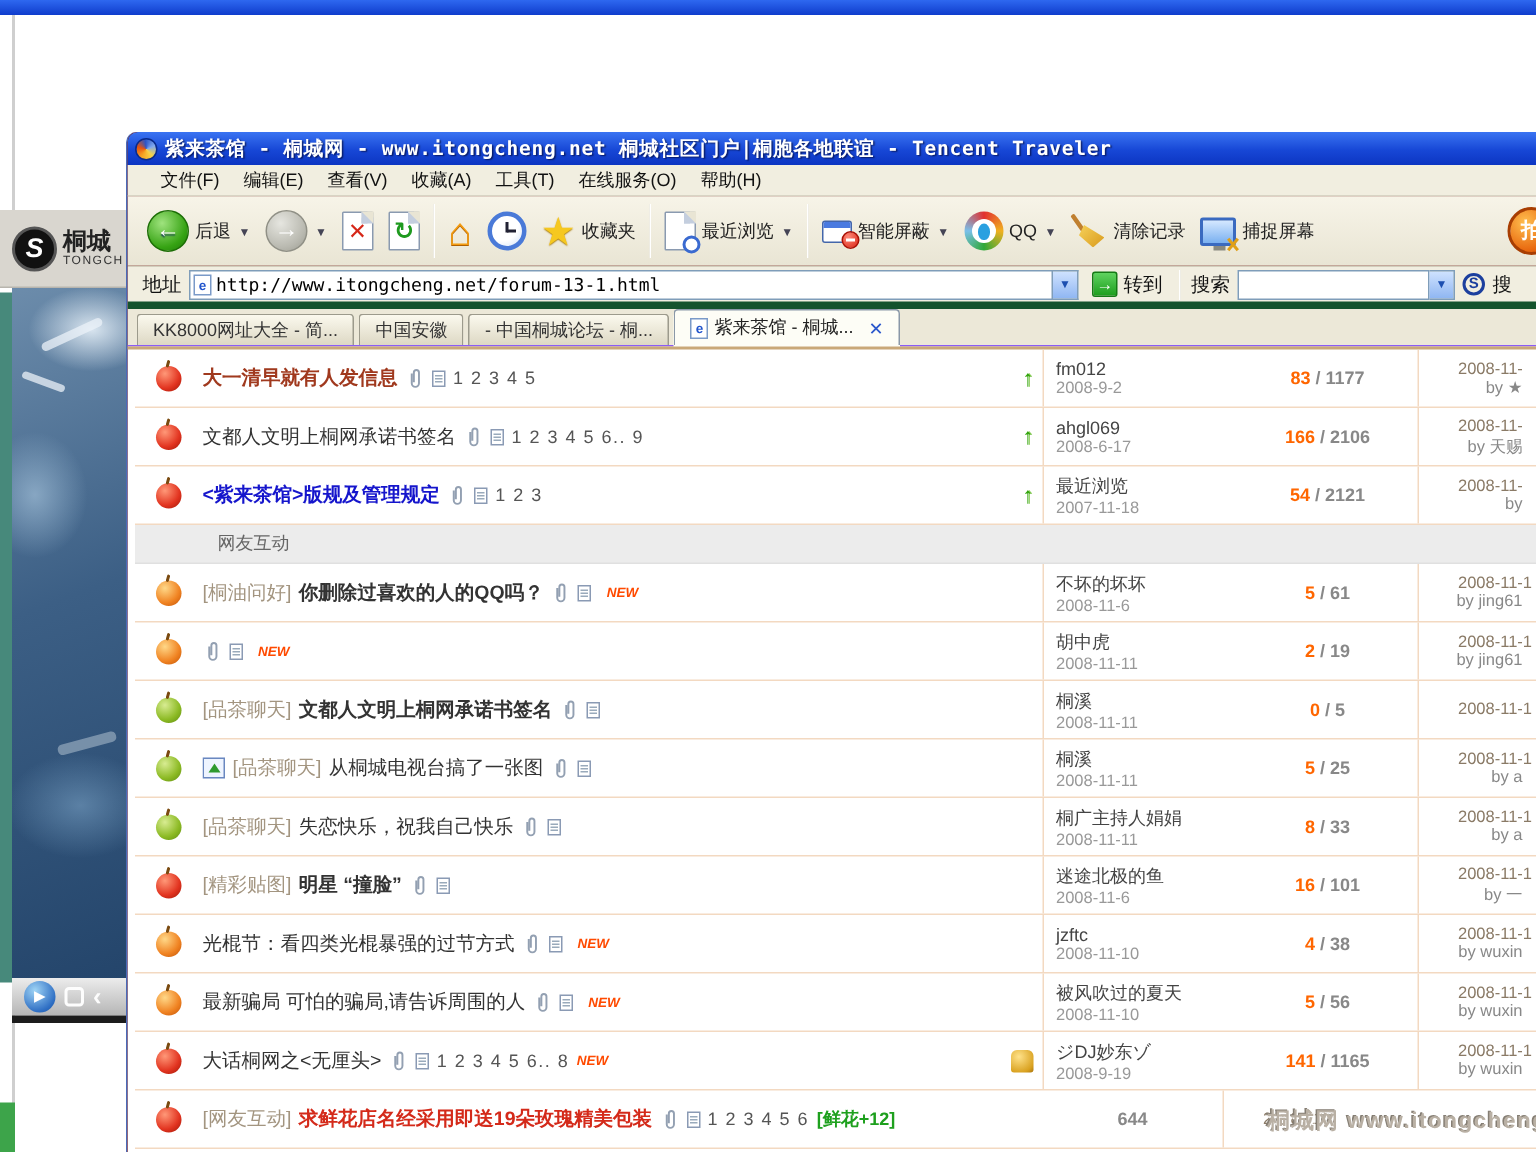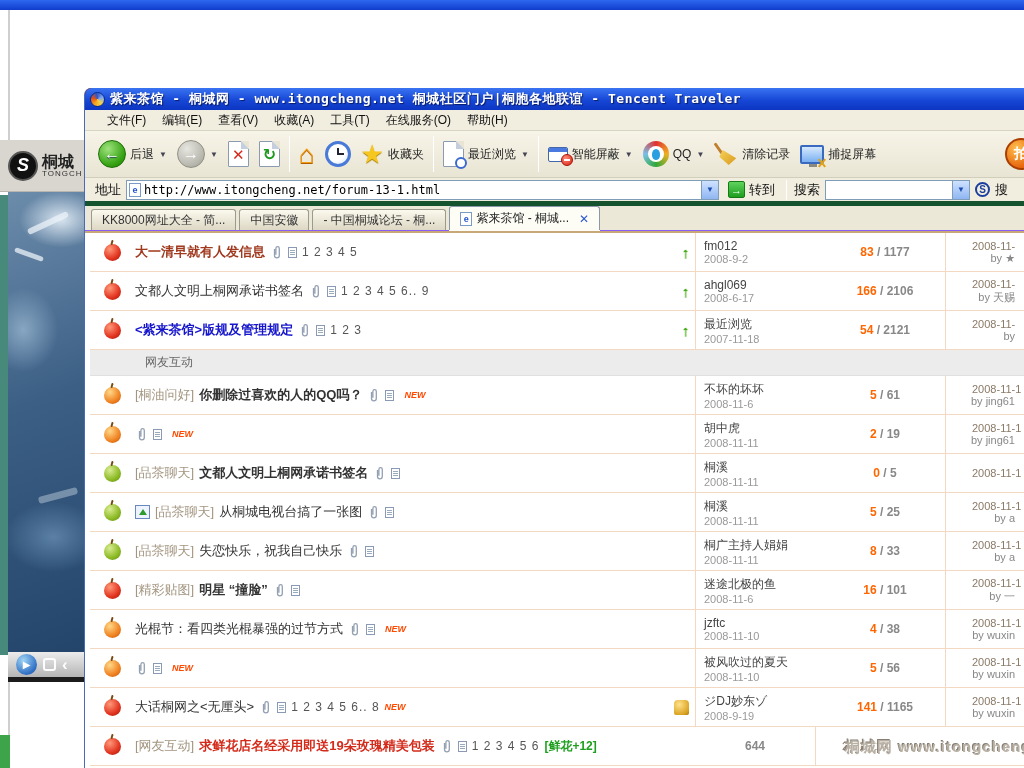--- a/index.html
+++ b/index.html
@@ -681,20 +681,21 @@
       <div class="ldate">2008-11-1</div>
       <div class="lby">by wuxin</div>
     </div>
   </div>
           <div class="trow">
     <div class="c-icon">
               <span class="apple orange"></span>
             </div>
     <div class="c-title">
 
+      <a class="title">最新骗局  可怕的骗局,请告诉周围的人</a>
       <svg class="clip" width="13" height="15" viewBox="0 0 13 15" hidden="">
         <path d="M4.5 4 L4.5 10.5 a2.4 2.4 0 0 0 4.8 0 L9.3 3.4 a1.7 1.7 0 0 0 -3.4 0 L5.9 9.8" fill="none" stroke="#93a0b2" stroke-width="1.3"></path>
       </svg>
       <span class="pages" hidden="">
         <span class="docicon"></span>
         <span class="pnums"></span>
       </span>
 
       <span class="new">NEW</span>
       <span class="endicons">

